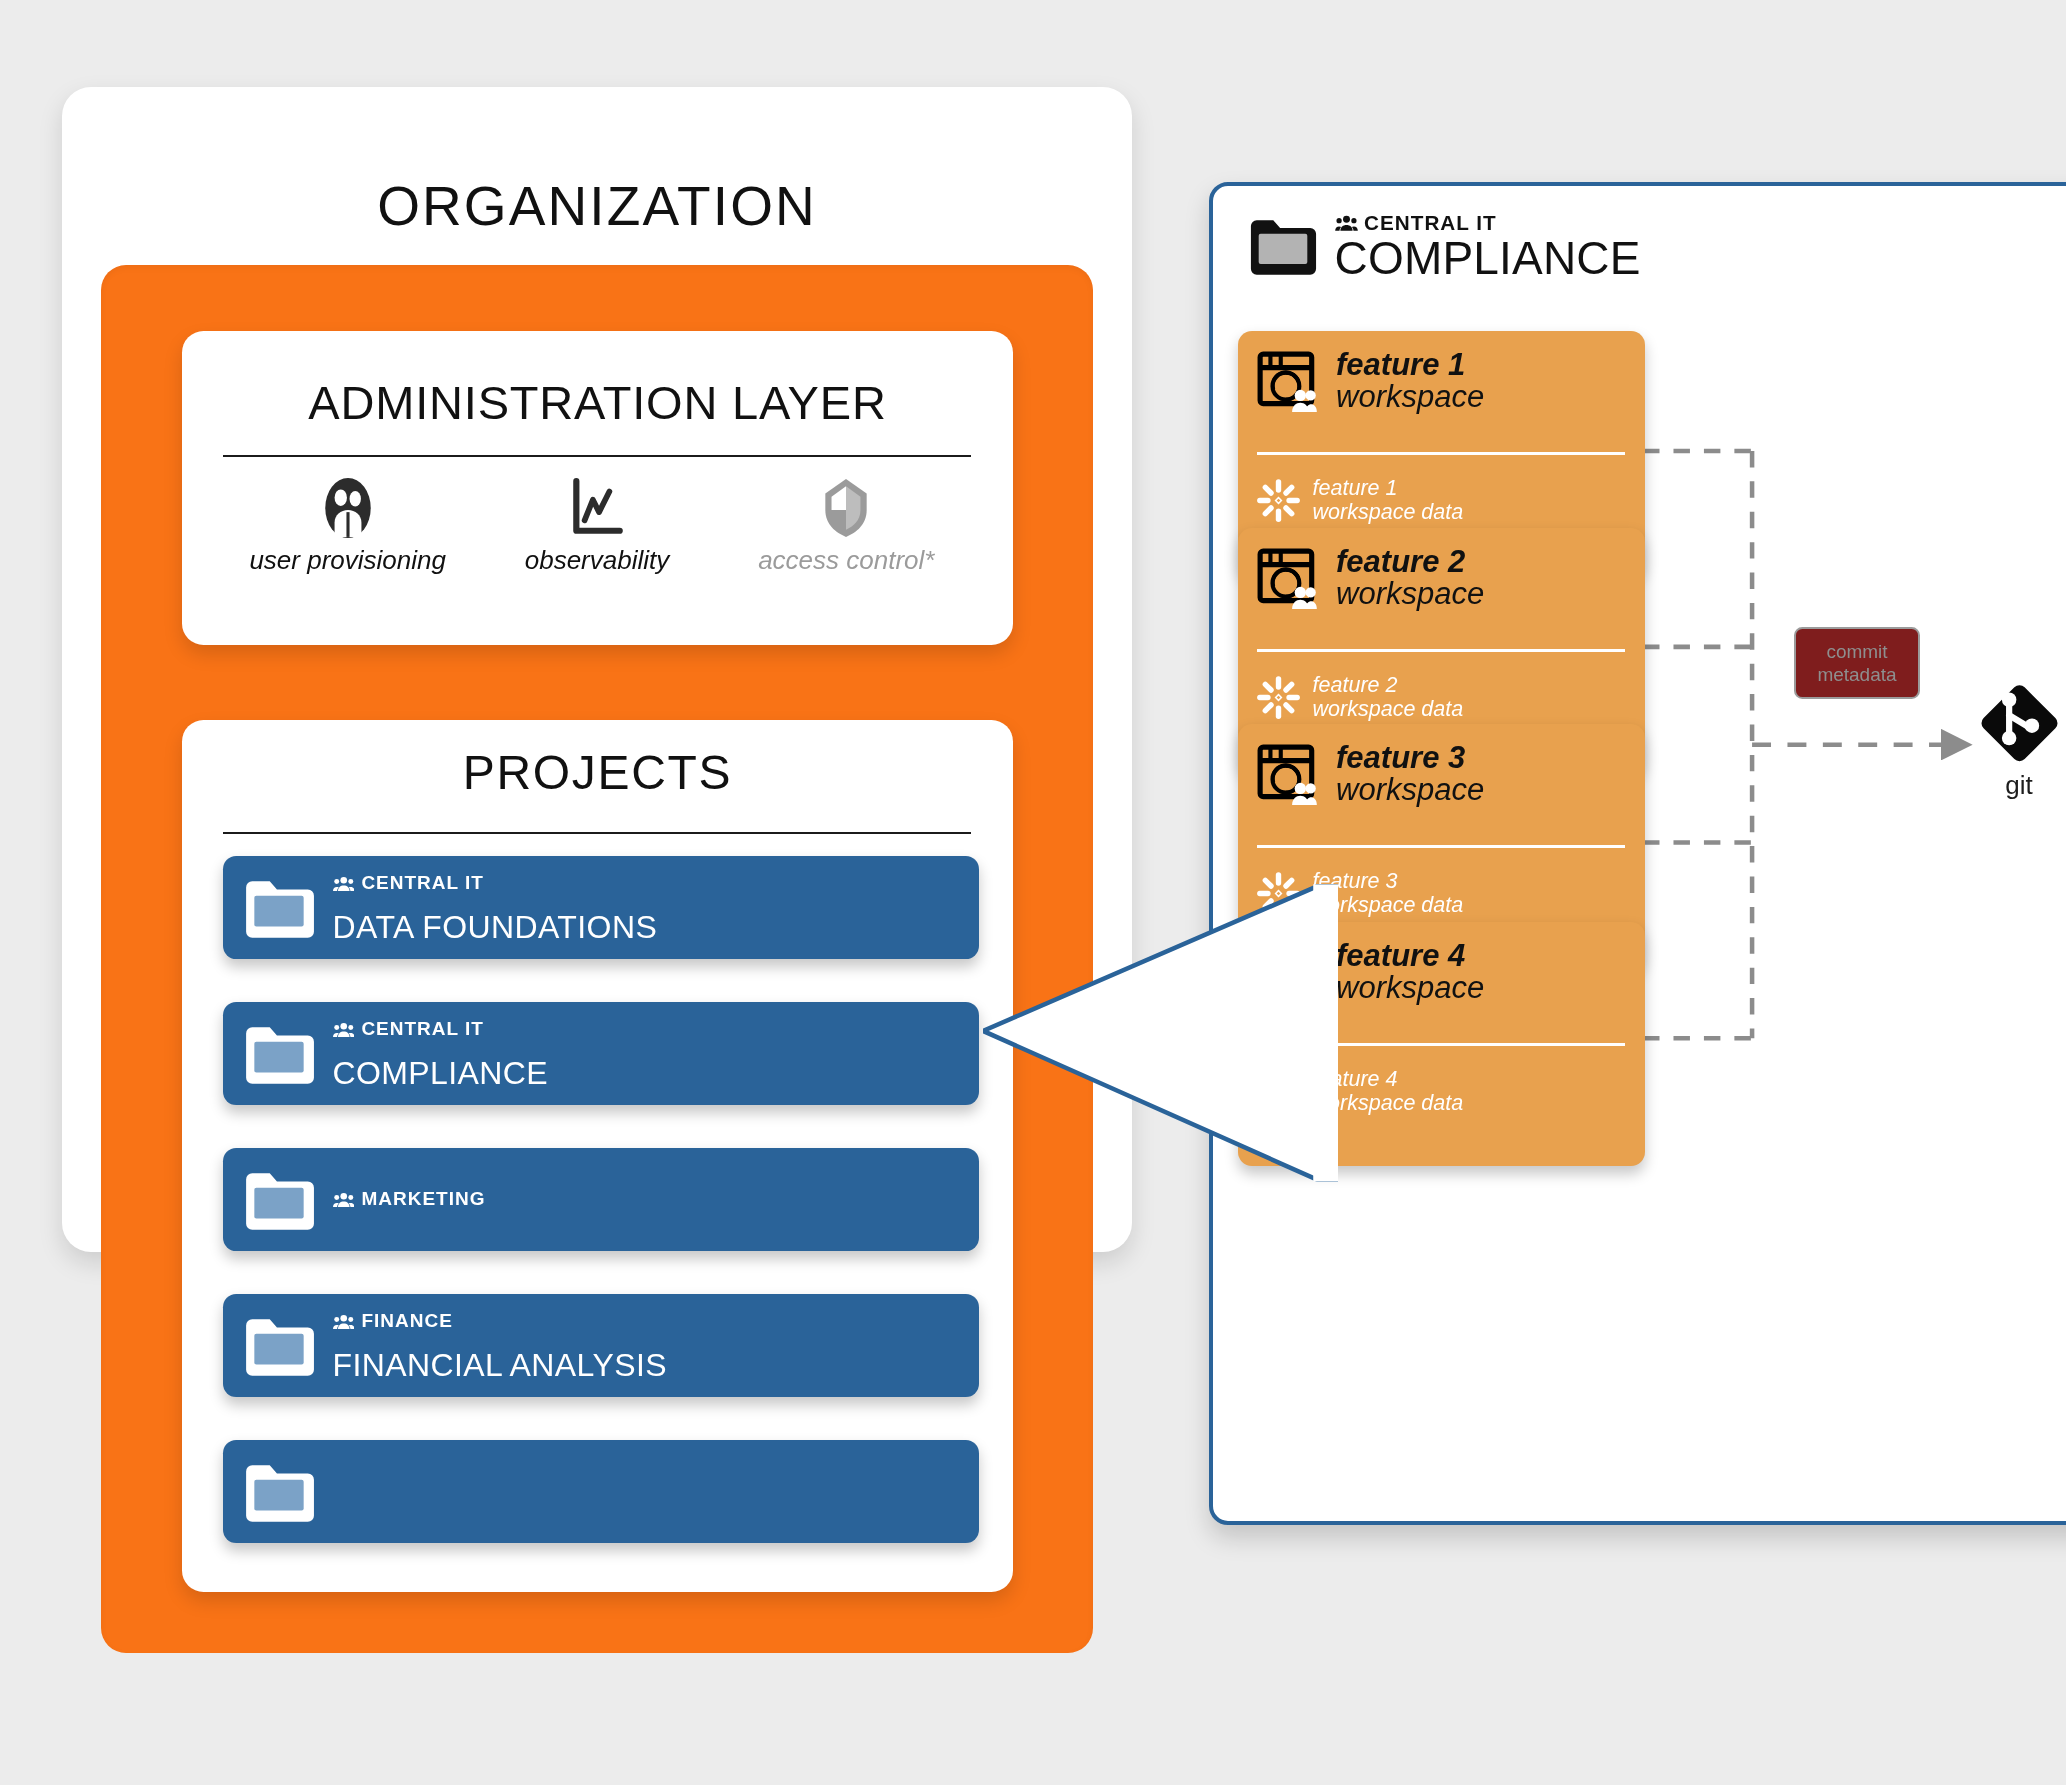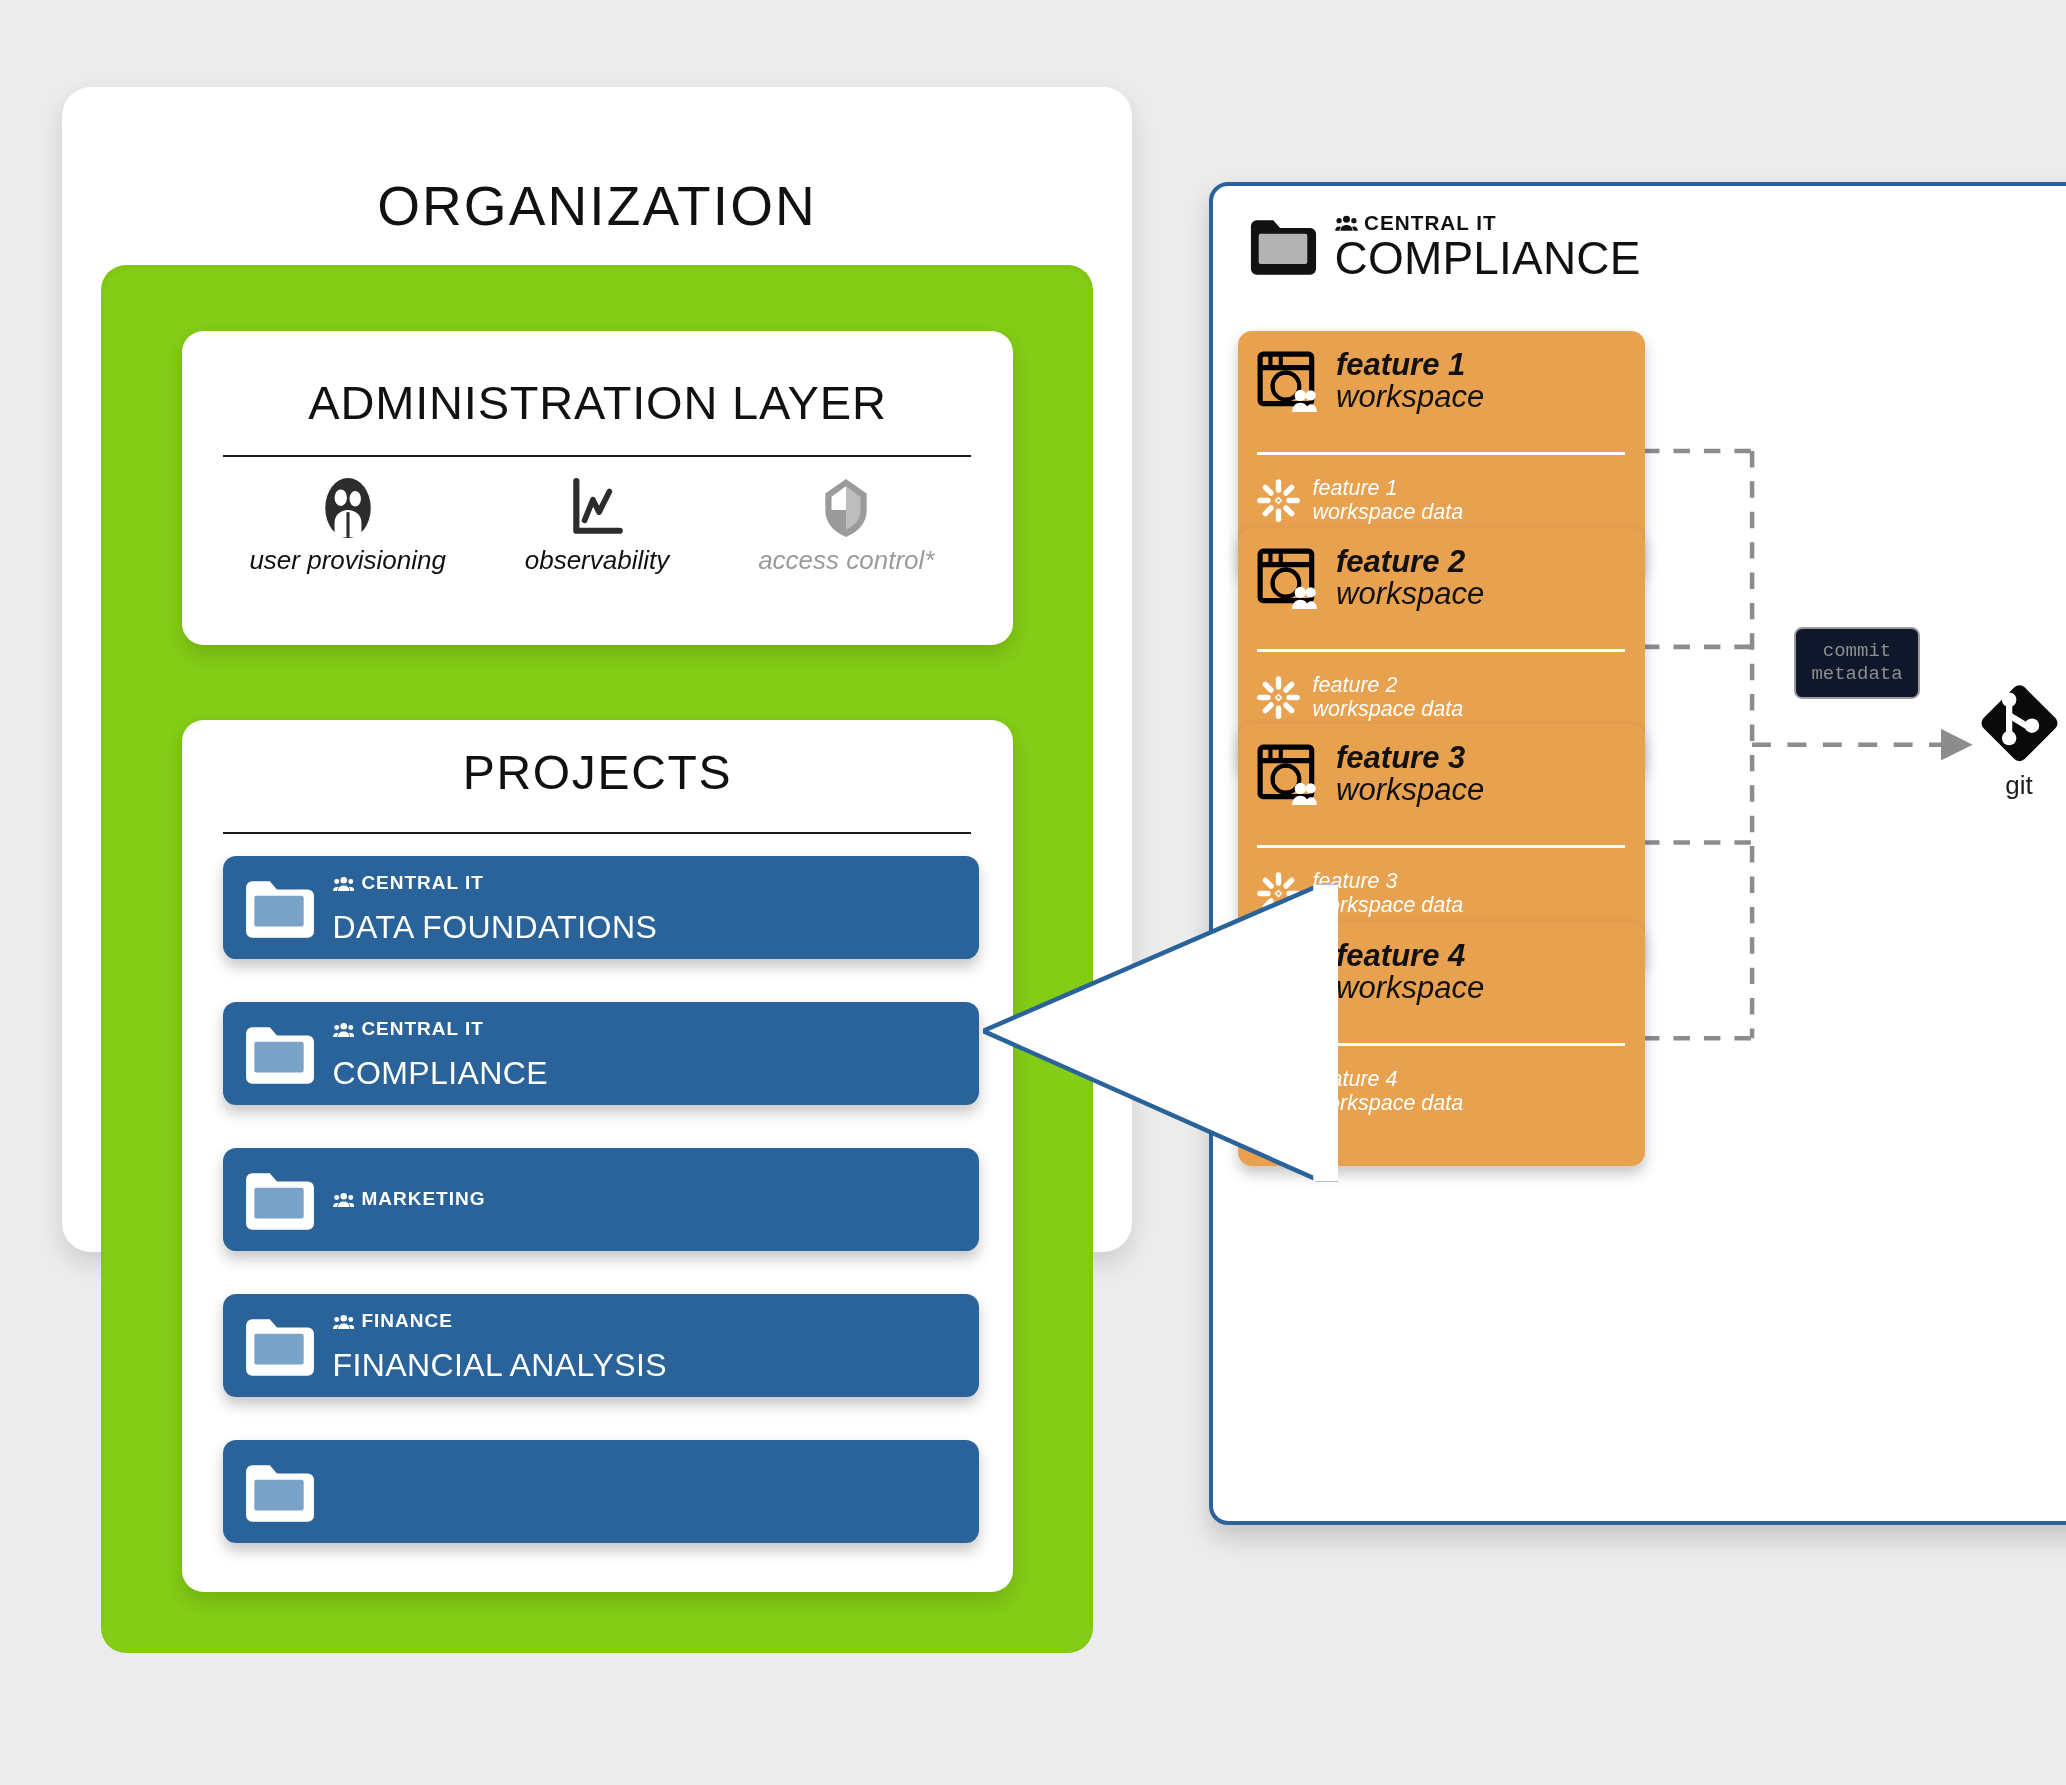--- a/index.html
+++ b/index.html
@@ -19,21 +19,21 @@
     box-shadow: 0 10.7px 25px rgba(0,0,0,.13);
   }
   #org-title {
     position: absolute; left: 0; top: 87px; width: 100%;
     text-align: center; font-size: 55px; letter-spacing: 2.1px;
     color: #111; font-weight: 400;
   }
   #org-inner {
     position: absolute; left: 39px; top: 178px;
     width: 992px; height: 1388px;
-    background: #84cc16; border-radius: 25px;
+    background: #f97316; border-radius: 25px;
     box-shadow: inset 0 2.5px 7.4px rgba(0,0,0,.05);
   }
 
   .white-card {
     position: absolute; background: #fff; border-radius: 21.5px;
     box-shadow: 0 9px 19px rgba(0,0,0,.14);
   }
   #admin-card { left: 81px; top: 66px; width: 831px; height: 314px; }
   #admin-title {
     position: absolute; left:0; top: 44px; width: 100%;
@@ -122,23 +122,23 @@
   .ws-rule { position:absolute; left: 19px; top: 121px; width: 368px; height: 2.5px; background:#fff; }
   .ws-bottom { position: absolute; left: 18px; top: 145px; display: flex; align-items: center; }
   .sf-icon { width: 45px; height: 45px; flex:0 0 45px; margin-right: 11.6px; }
   .ws-data { font-style: italic; color: #fff; font-size: 21.5px; line-height: 1.12; }
 
   
   .node { position: absolute; text-align: center; }
   .node .cap { font-size: 26px; color: #1d1d1d; line-height: 1.08; margin-top: 6.6px; white-space: nowrap;}
 
   .pill {
-    position: absolute; border-radius: 8.3px; background: #0f172a;
+    position: absolute; border-radius: 8.3px; background: #7f1d1d;
     display: flex; flex-direction: column; align-items: center; justify-content: center;
-    font-size: 19px; line-height: 1.22; text-align: center; font-family: Liberation Mono, monospace;
+    font-size: 19px; line-height: 1.22; text-align: center;
   }
 
   svg.wire { position:absolute; left:0; top:0; width:100%; height:100%; overflow:visible; pointer-events:none; }
 </style>
 </head>
 <body>
 
 <div id="stage">
 
   <div id="org-panel">

